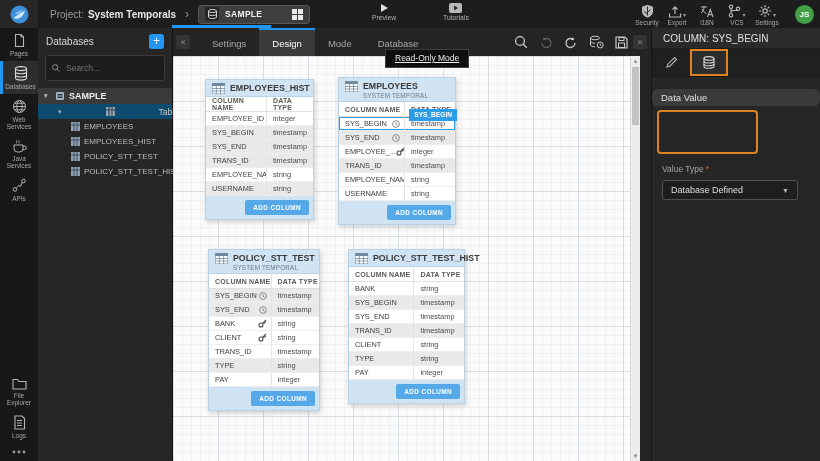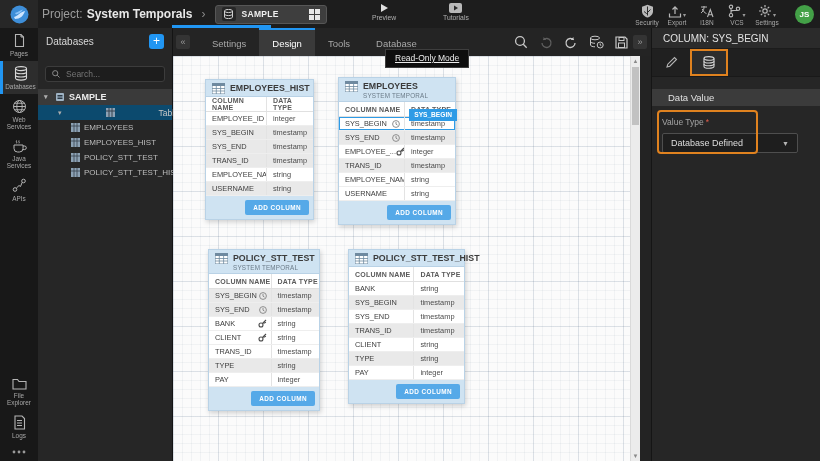--- a/index.html
+++ b/index.html
@@ -3,21 +3,21 @@
 <meta charset="utf-8">
 <style>
   html,body{margin:0;padding:0;background:#111;}
   *{box-sizing:border-box;}
   .app{width:820px;height:461px;overflow:hidden;position:relative;
        font-family:"Liberation Sans",sans-serif;background:#1d1d1d;user-select:none;}
 
   
   .topbar{height:28px;background:#1d1d1d;display:flex;align-items:center;position:relative;}
   .logo{width:38px;height:28px;background:#272727;display:flex;align-items:center;justify-content:center;}
-  .proj{margin-left:4px;font-size:12px;color:#9c9c9c;white-space:nowrap;}
+  .proj{margin-left:12px;font-size:10px;color:#9c9c9c;white-space:nowrap;}
   .proj b{color:#e8e8e8;margin-left:4px;font-weight:bold;}
   .chev{color:#8a8a8a;margin:0 9px;font-size:12px;}
   .stab{display:flex;align-items:center;gap:6px;background:#3e3e3e;border:1px solid #565656;border-radius:3px;height:19px;padding:0 6px;width:112px;}
   .stab .dbbox{width:14px;height:14px;background:#262626;border-radius:2px;display:flex;align-items:center;justify-content:center;}
   .stab .slabel{font-size:8.5px;font-weight:bold;color:#f0f0f0;letter-spacing:.3px;flex:1;}
   .tab-underline{position:absolute;left:172px;bottom:0;width:99px;height:3px;background:#2196f3;}
   .topcenter{position:absolute;top:3px;display:flex;flex-direction:column;align-items:center;gap:1px;}
   .topcenter .tlabel{font-size:6.8px;color:#b0b0b0;}
   .pv{left:372px;} .tu{left:443px;}
   .toptools{margin-left:auto;display:flex;align-items:center;padding-right:5px;}
@@ -36,21 +36,21 @@
   .ritem.active{background:#2d2d2d;border-left-color:#2196f3;margin-right:0;}
   .ritem .rlabel{font-size:6.4px;color:#a8a8a8;text-align:center;line-height:7px;}
   .rail-bottom{margin-top:auto;}
   .raildots{height:18px;display:flex;align-items:center;justify-content:center;color:#8d8d8d;font-size:9px;letter-spacing:2px;}
 
   
   .dbpanel{width:135px;background:#262626;display:flex;flex-direction:column;border-right:1px solid #141414;}
   .dphead{display:flex;align-items:center;justify-content:space-between;padding:6px 8px 4px;}
   .dptitle{font-size:10px;color:#d8d8d8;}
   .plusbtn{width:15px;height:15px;background:#2196f3;color:#fff;border:none;border-radius:3px;font-size:12px;line-height:13px;text-align:center;padding:0;cursor:pointer;}
-  .searchbox{margin:13px 7px 7px;background:#1d1d1d;border:1px solid #3c3c3c;border-radius:3px;height:16px;display:flex;align-items:center;gap:4px;padding:0 6px;}
+  .searchbox{margin:2px 7px 7px;background:#1d1d1d;border:1px solid #3c3c3c;border-radius:3px;height:26px;display:flex;align-items:center;gap:4px;padding:0 6px;}
   .searchbox input{background:transparent;border:none;outline:none;color:#9a9a9a;font-size:8.5px;width:90px;font-family:inherit;}
   .trow{height:15px;display:flex;align-items:center;gap:4px;font-size:8.5px;color:#c9c9c9;cursor:pointer;}
   .trow .tcaret{font-size:7px;color:#aeaeae;width:7px;}
   .trow.db{background:#3a3a3a;padding-left:6px;font-weight:bold;color:#ededed;font-size:9px;height:16px;}
   .trow.grp{background:#0c4a6e;padding-left:20px;height:15px;gap:44px;}
   .trow.tbl{padding-left:33px;color:#bdbdbd;font-size:8px;}
   .dbfoot{margin-top:auto;background:#2d2d2d;border-top:1px solid #3a3a3a;height:23px;display:flex;align-items:center;justify-content:center;gap:5px;color:#cfcfcf;font-size:9px;cursor:pointer;}
 
   
   .work{flex:1;display:flex;flex-direction:column;position:relative;background:#232323;}
@@ -95,23 +95,23 @@
   .tipchip{position:absolute;right:-2px;top:-8px;background:#2e9be6;color:#fff;font-size:6.6px;font-weight:bold;padding:2px 5px 3px;z-index:3;}
   .cfoot{background:#cfe3f2;padding:4px 4px;display:flex;justify-content:flex-end;}
   .addbtn{background:#55a9e8;color:#fff;font-size:6.4px;font-weight:bold;padding:4px 8px;border:none;border-radius:2px;letter-spacing:.4px;cursor:pointer;font-family:inherit;}
 
   
   .props{width:169px;background:#262626;display:flex;flex-direction:column;border-left:1px solid #151515;}
   .phead{height:21px;background:#2b2b2b;display:flex;align-items:center;padding-left:11px;font-size:10px;font-weight:normal;color:#e3e3e3;border-bottom:1px solid #1c1c1c;}
   .ptabs{height:28px;background:#202020;display:flex;align-items:stretch;border-bottom:1px solid #191919;}
   .ptab{width:38px;display:flex;align-items:center;justify-content:center;cursor:pointer;}
   .ptab.active{background:#2d2d2d;outline:2px solid #e0821f;outline-offset:-2px;}
-  .psection{margin-top:12px;background:#3b3b3b;height:17px;display:flex;align-items:center;padding-left:16px;font-size:9.5px;color:#e0e0e0;}
+  .psection{margin-top:12px;background:#3b3b3b;height:17px;display:flex;align-items:center;padding-left:9px;font-size:9.5px;color:#e0e0e0;border-radius:6px;}
   .pgroup{position:relative;padding:11px 10px 0;}
-  .vtlabel{font-size:8.5px;color:#a5a5a5;}
+  .vtlabel{font-size:8.5px;color:#a5a5a5;margin-top:47px;}
   .req{color:#e25c4a;margin-left:2px;}
   .selectbox{margin-top:6px;width:136px;height:20px;background:#1e1e1e;border:1px solid #4e4e4e;border-radius:2px;display:flex;align-items:center;justify-content:space-between;padding:0 8px;font-size:9px;color:#dedede;cursor:pointer;}
   .selcaret{color:#b5b5b5;font-size:7px;}
   .orangebox{position:absolute;left:5px;top:4px;width:101px;height:44px;border:2px solid #e0821f;border-radius:4px;pointer-events:none;}
   .togglerow{display:flex;align-items:center;margin:15px 0 0 10px;}
   .toglabel{width:56px;font-size:8.5px;color:#a5a5a5;}
   .toggle{width:34px;height:15px;background:#a6a6a6;border-radius:8px;position:relative;cursor:pointer;}
   .knob{position:absolute;left:0;top:0;width:15px;height:15px;border-radius:50%;background:#787878;border:1px solid #919191;}
   svg{display:block;}
 </style>
@@ -385,21 +385,21 @@
           </div>
         </div>
     </aside>
 
     <main class="work">
       <div class="tabbar">
         <div class="sqbtn">«</div>
         <div id="wtabs" style="display:flex;align-items:stretch;margin-left:6px;">
             <div class="wtab">Settings</div>
             <div class="wtab active">Design</div>
-            <div class="wtab">Tools</div>
+            <div class="wtab">Mode</div>
             <div class="wtab">Database</div>
           </div>
         <div class="tbicons">
           <span class="tbico">
               <svg width="14" height="14" viewBox="0 0 14 14">
                 <circle cx="6" cy="6" r="4.4" fill="none" stroke="#c9c9c9" stroke-width="1.3"></circle>
                 <path d="M9.3 9.3l3.4 3.4" stroke="#c9c9c9" stroke-width="1.3"></path>
               </svg>
             </span>
           <span class="tbico">

